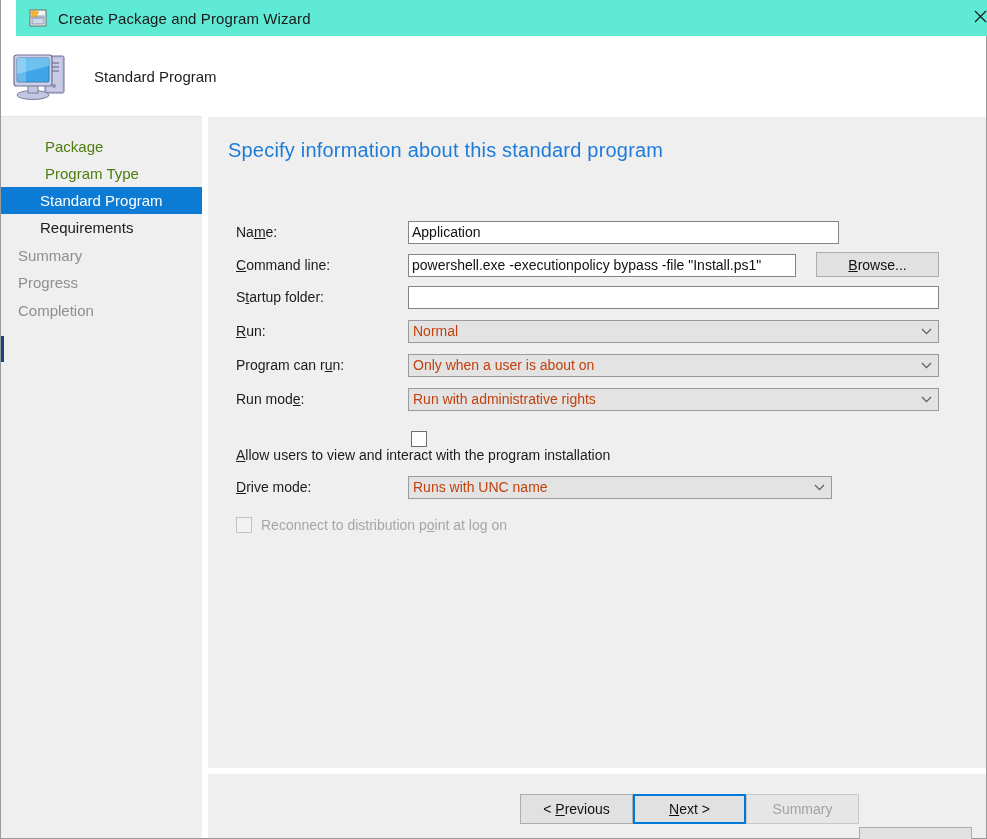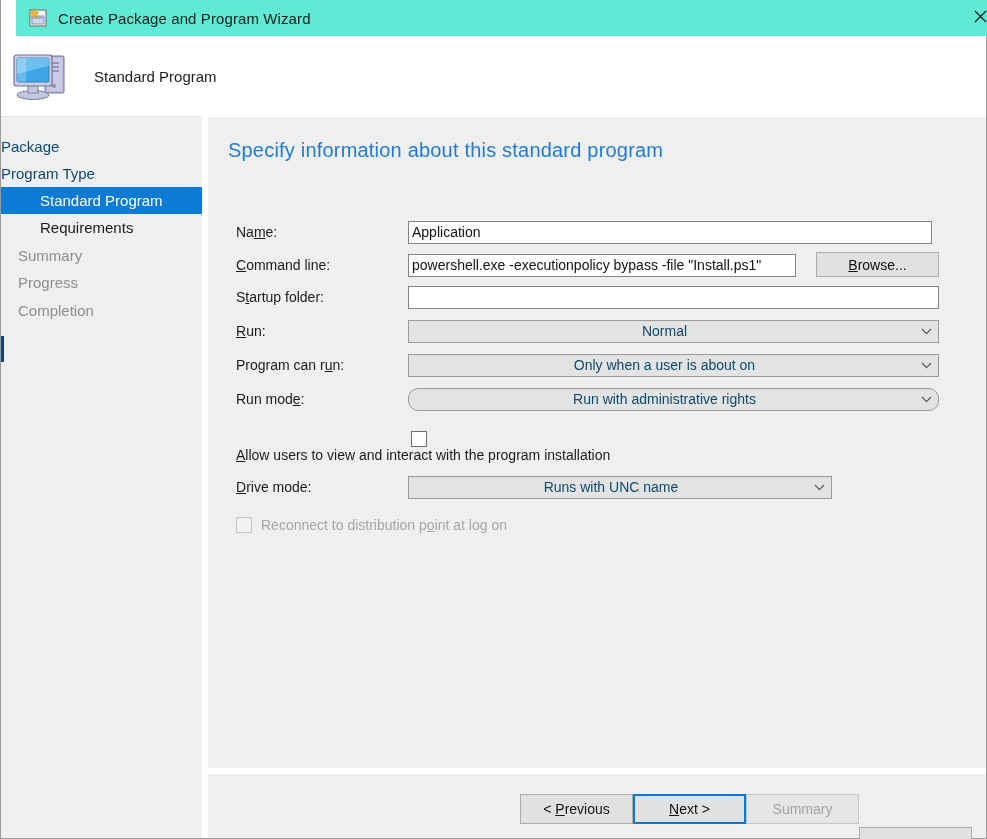--- a/index.html
+++ b/index.html
@@ -75,21 +75,21 @@
   }
   .side-item {
     position: absolute; left: 0;
     width: 201px; height: 27px;
     display: flex; align-items: center;
     font-size: 15px;
     white-space: nowrap;
     cursor: default;
   }
   .side-item .lbl { display: block; }
-  .side-top   { color: #0c4a6e; }
+  .side-top   { color: #4d7c0f; margin-left: 44px; }
   .side-sub   { padding-left: 39px; color: #1b1b1b; }
   .side-dim   { padding-left: 17px; color: #8e8e8e; }
   .side-selected {
     background: #0b7bd5;
   }
   .side-selected .lbl { color: #ffffff; }
 
   
   .content {
     position: absolute; left: 207px; top: 117px;
@@ -126,24 +126,24 @@
     line-height: 21px;
     padding: 0 3px;
     white-space: nowrap; overflow: hidden;
   }
 
   .combo {
     position: absolute;
     height: 23px;
     background: #e3e3e3;
     border: 1px solid #9a9a9a;
-    font-size: 14px; color: #0c4a6e;
+    font-size: 14px; color: #c2410c;
     line-height: 21px;
     padding: 0 22px 0 4px;
-    white-space: nowrap; overflow: hidden; text-align: center;
+    white-space: nowrap; overflow: hidden;
   }
   .combo .chev {
     position: absolute; right: 6px; top: 0;
     width: 12px; height: 21px;
     display: flex; align-items: center; justify-content: center;
   }
 
   .btn {
     position: absolute;
     background: #e1e1e1;
@@ -256,21 +256,21 @@
   </div>
   <div class="footer-left-fill"></div>
 
   <div class="content">
 
     <div class="page-heading">Specify information about this standard program</div>
 
     <div class="frow" style="top:104px;">
       <span class="flabel">Na<u>m</u>e:</span>
     </div>
-    <div class="tbox" style="left:200px; top:104px; width:524px;">Application</div>
+    <div class="tbox" style="left:200px; top:104px; width:431px;">Application</div>
 
     <div class="frow" style="top:137px;">
       <span class="flabel"><u>C</u>ommand line:</span>
     </div>
     <div class="tbox" style="left:200px; top:137px; width:388px;">powershell.exe -executionpolicy bypass -file "Install.ps1"</div>
     <div class="btn" style="left:608px; top:135px; width:123px; height:25px;">
       <span><u>B</u>rowse...</span>
     </div>
 
     <div class="frow" style="top:169px;">
@@ -298,21 +298,21 @@
       <span class="chev">
         <svg width="11" height="7" viewBox="0 0 11 7">
             <path d="M1 1 L5.5 5.6 L10 1" stroke="#5e5e5e" stroke-width="1.3" fill="none"></path>
           </svg>
       </span>
     </div>
 
     <div class="frow" style="top:271px;">
       <span class="flabel">Run mod<u>e</u>:</span>
     </div>
-    <div class="combo" style="left:200px; top:271px; width:531px;border-radius:10px;">
+    <div class="combo" style="left:200px; top:271px; width:531px;">
       <span>Run with administrative rights</span>
       <span class="chev">
         <svg width="11" height="7" viewBox="0 0 11 7">
             <path d="M1 1 L5.5 5.6 L10 1" stroke="#5e5e5e" stroke-width="1.3" fill="none"></path>
           </svg>
       </span>
     </div>
 
     <div class="cbrow" style="top:314px;flex-direction:column;">
       <span class="cbox"></span>

